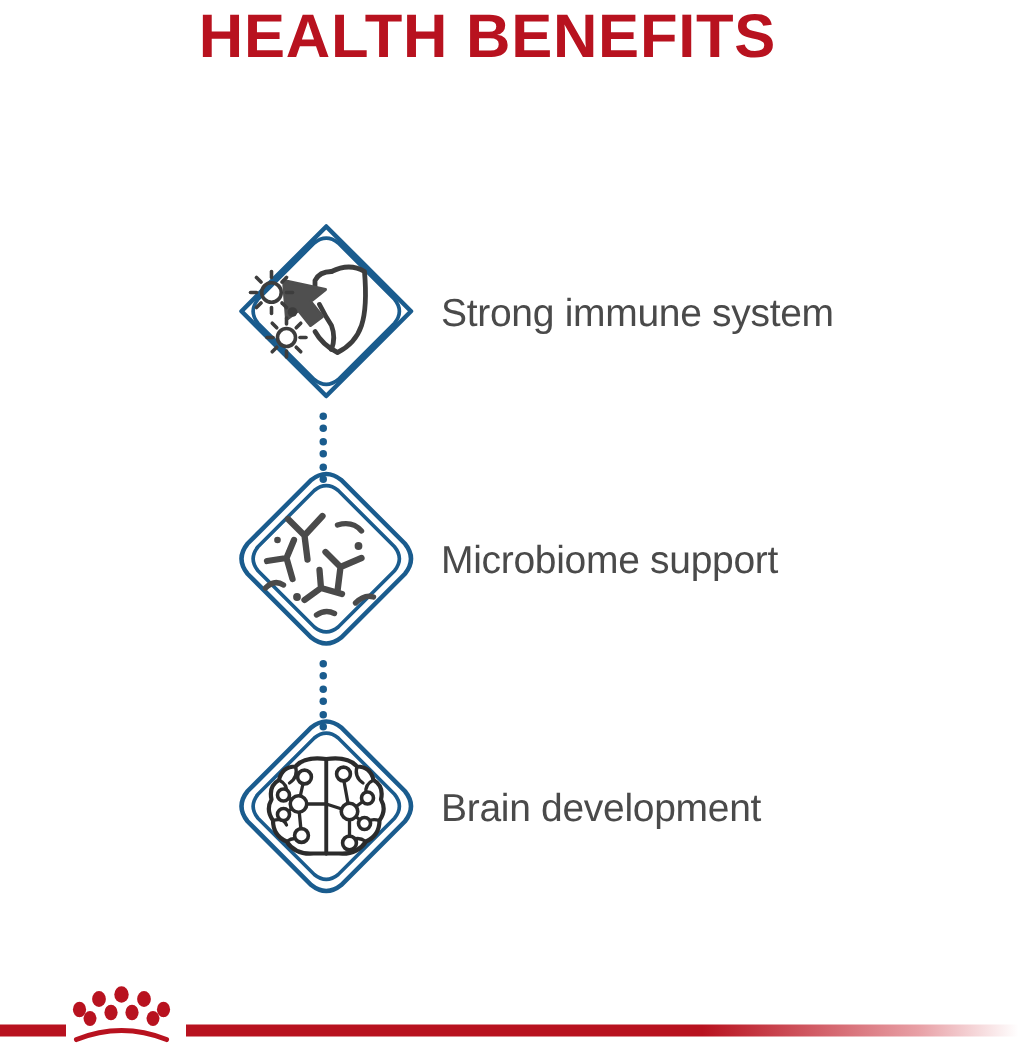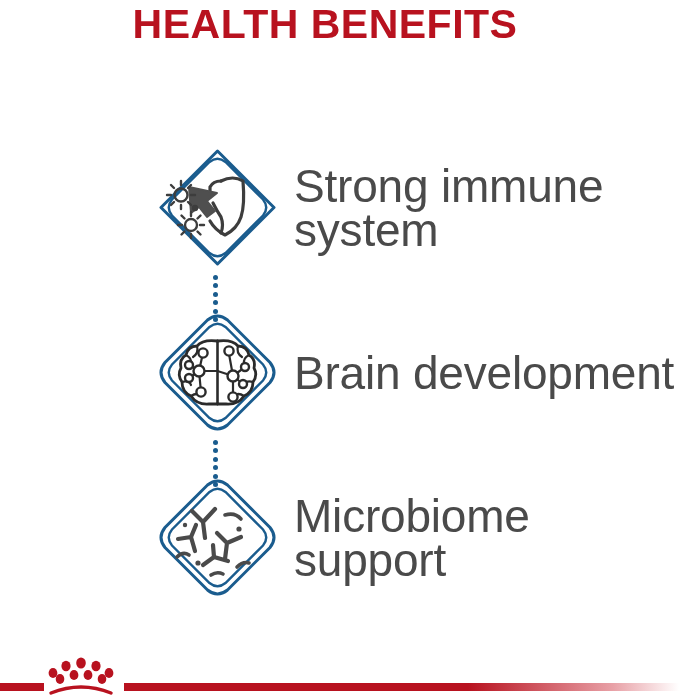--- a/index.html
+++ b/index.html
@@ -56,21 +56,21 @@
   }
   .icon-slot svg {
     display: block;
     width: 125px;
     height: 125px;
   }
   .benefit-label {
     margin-left: 14px;
     color: #4a4a4a;
     font-family: "Liberation Sans", sans-serif;
-    font-size: 46px;
+    font-size: 26px;
     line-height: 44px;
     font-weight: 400;
     letter-spacing: -0.2px;
   }
 
   
   .connector {
     position: absolute;
     left: 212px;
     width: 6px;
@@ -165,20 +165,51 @@
           <line x1="27" y1="80" x2="23" y2="80"></line>
           <line x1="49" y1="80" x2="45" y2="80"></line>
           <line x1="29.5" y1="73.5" x2="26.5" y2="70.5"></line>
           <line x1="42.5" y1="73.5" x2="45.5" y2="70.5"></line>
           <line x1="29.5" y1="86.5" x2="26.5" y2="89.5"></line>
           <line x1="42.5" y1="86.5" x2="45.5" y2="89.5"></line>
         </g>
       </svg>
     </div>
     <div class="benefit-label">Strong immune system</div>
+  </div>
+
+  <div class="benefit-row" style="margin-top:40px;">
+    <div class="icon-slot">
+      <svg viewBox="0 0 125 125" xmlns="http://www.w3.org/2000/svg">
+        <path d="M52.5 10 Q62.5 2 72.5 10 L115 52.5 Q123 62.5 115 72.5 L72.5 115 Q62.5 123 52.5 115 L10 72.5 Q2 62.5 10 52.5 Z" fill="none" stroke="#1A5C8E" stroke-width="3"></path>
+        <path d="M54.5 17 Q62.5 10.5 70.5 17 L108 54.5 Q114.5 62.5 108 70.5 L70.5 108 Q62.5 114.5 54.5 108 L17 70.5 Q10.5 62.5 17 54.5 Z" fill="none" stroke="#1A5C8E" stroke-width="2.4"></path>
+        <g fill="none" stroke="#4a4a4a" stroke-width="4.2" stroke-linecap="round" stroke-linejoin="round">
+
+          <path d="M37 36 L48 47 M60 34 L48 47 M48 47 L50 63"></path>
+
+          <path d="M23 64 L36 62 M41 50 L36 62 M36 62 L40 76"></path>
+
+          <path d="M62 58 L72 68 M86 62 L72 68 M72 68 L70 84"></path>
+
+          <path d="M48 90 L59 82 M58 70 L59 82 M59 82 L73 86"></path>
+
+          <path d="M70 40 Q80 37 86 44" stroke-width="3.6"></path>
+          <path d="M22 82 Q28 76 34 80" stroke-width="3.6"></path>
+          <path d="M82 92 Q88 86 94 88" stroke-width="3.6"></path>
+          <path d="M56 100 Q62 96 68 99" stroke-width="3.6"></path>
+        </g>
+
+        <g fill="#4a4a4a">
+          <circle cx="84" cy="54" r="2.6"></circle>
+          <circle cx="43" cy="88" r="2.6"></circle>
+          <circle cx="30" cy="50" r="2.2"></circle>
+        </g>
+      </svg>
+    </div>
+    <div class="benefit-label">Microbiome support</div>
   </div>
 
   <div class="benefit-row" style="margin-top:40px;">
     <div class="icon-slot">
       <svg viewBox="0 0 125 125" xmlns="http://www.w3.org/2000/svg">
         <path d="M52.5 10 Q62.5 2 72.5 10 L115 52.5 Q123 62.5 115 72.5 L72.5 115 Q62.5 123 52.5 115 L10 72.5 Q2 62.5 10 52.5 Z" fill="none" stroke="#1A5C8E" stroke-width="3"></path>
         <path d="M54.5 17 Q62.5 10.5 70.5 17 L108 54.5 Q114.5 62.5 108 70.5 L70.5 108 Q62.5 114.5 54.5 108 L17 70.5 Q10.5 62.5 17 54.5 Z" fill="none" stroke="#1A5C8E" stroke-width="2.4"></path>
 
         <line x1="62.5" y1="31" x2="62.5" y2="94" stroke="#2b2b2b" stroke-width="2.6" stroke-linecap="round"></line>
 
@@ -223,51 +254,20 @@
           <circle cx="74" cy="41" r="4.6"></circle>
           <circle cx="90" cy="57" r="4"></circle>
           <circle cx="88" cy="74" r="4"></circle>
           <circle cx="78" cy="87" r="4.6"></circle>
         </g>
       </svg>
     </div>
     <div class="benefit-label">Brain development</div>
   </div>
 
-  <div class="benefit-row" style="margin-top:40px;">
-    <div class="icon-slot">
-      <svg viewBox="0 0 125 125" xmlns="http://www.w3.org/2000/svg">
-        <path d="M52.5 10 Q62.5 2 72.5 10 L115 52.5 Q123 62.5 115 72.5 L72.5 115 Q62.5 123 52.5 115 L10 72.5 Q2 62.5 10 52.5 Z" fill="none" stroke="#1A5C8E" stroke-width="3"></path>
-        <path d="M54.5 17 Q62.5 10.5 70.5 17 L108 54.5 Q114.5 62.5 108 70.5 L70.5 108 Q62.5 114.5 54.5 108 L17 70.5 Q10.5 62.5 17 54.5 Z" fill="none" stroke="#1A5C8E" stroke-width="2.4"></path>
-        <g fill="none" stroke="#4a4a4a" stroke-width="4.2" stroke-linecap="round" stroke-linejoin="round">
-
-          <path d="M37 36 L48 47 M60 34 L48 47 M48 47 L50 63"></path>
-
-          <path d="M23 64 L36 62 M41 50 L36 62 M36 62 L40 76"></path>
-
-          <path d="M62 58 L72 68 M86 62 L72 68 M72 68 L70 84"></path>
-
-          <path d="M48 90 L59 82 M58 70 L59 82 M59 82 L73 86"></path>
-
-          <path d="M70 40 Q80 37 86 44" stroke-width="3.6"></path>
-          <path d="M22 82 Q28 76 34 80" stroke-width="3.6"></path>
-          <path d="M82 92 Q88 86 94 88" stroke-width="3.6"></path>
-          <path d="M56 100 Q62 96 68 99" stroke-width="3.6"></path>
-        </g>
-
-        <g fill="#4a4a4a">
-          <circle cx="84" cy="54" r="2.6"></circle>
-          <circle cx="43" cy="88" r="2.6"></circle>
-          <circle cx="30" cy="50" r="2.2"></circle>
-        </g>
-      </svg>
-    </div>
-    <div class="benefit-label">Microbiome support</div>
-  </div>
-
 </div>
 
 <div class="connector" id="connector-1">
   <span class="dot"></span>
   <span class="dot"></span>
   <span class="dot"></span>
   <span class="dot"></span>
   <span class="dot"></span>
   <span class="dot"></span>
 </div>

